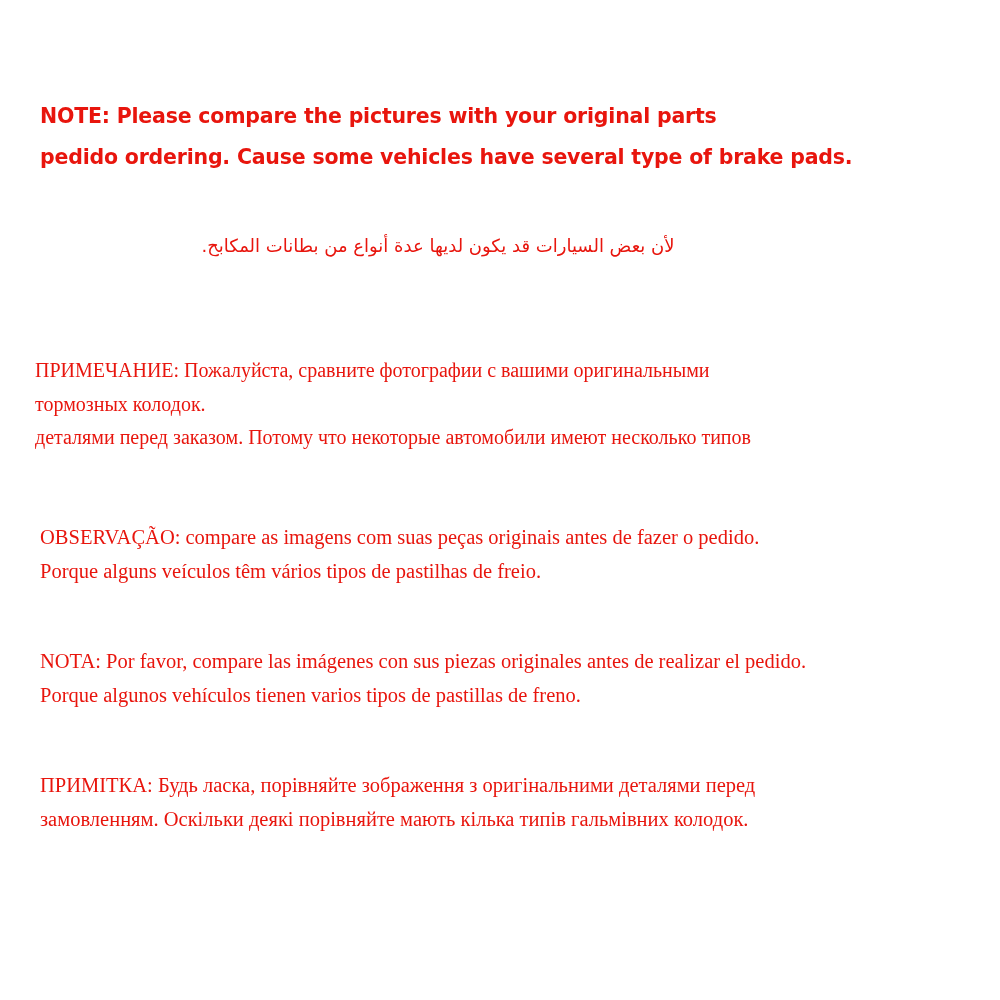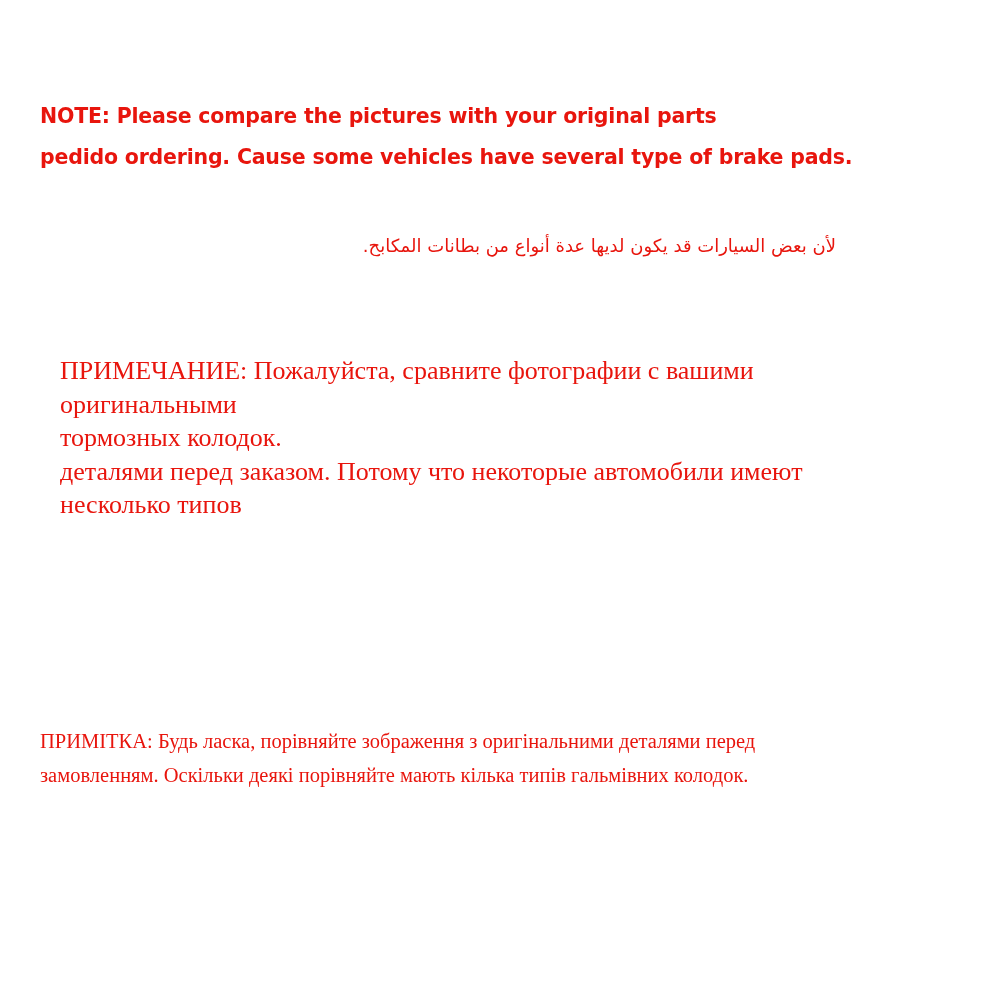--- a/index.html
+++ b/index.html
@@ -42,29 +42,30 @@
     line-height: 56px;
     direction: rtl;
     text-align: right;
   }
   .note-ar .ar-line-1 {
     display: block;
     text-align: right;
   }
   .note-ar .ar-line-2 {
     display: block;
+    text-align: center;
     padding-right: 20px;
   }
 
   
   .note-ru {
     top: 354px;
-    padding: 0 60px;
+    padding: 0 35px;
     font-family: "Liberation Serif", serif;
-    font-size: 26px;
+    font-size: 20px;
     line-height: 33.5px;
   }
 
   
   .note-pt {
     top: 520px;
     padding: 0 40px;
     font-family: "Liberation Serif", serif;
     font-size: 20.5px;
     line-height: 34px;
@@ -74,21 +75,21 @@
   .note-es {
     top: 644px;
     padding: 0 40px;
     font-family: "Liberation Serif", serif;
     font-size: 20.5px;
     line-height: 34px;
   }
 
   
   .note-uk {
-    top: 724px;
+    top: 768px;
     padding: 0 40px;
     font-family: "Liberation Serif", serif;
     font-size: 20.5px;
     line-height: 34px;
   }
 
   .line {
     display: block;
   }
 </style>
@@ -105,22 +106,28 @@
   <div class="notice-block note-ar">
     <span class="ar-line-2">لأن بعض السيارات قد يكون لديها عدة أنواع من بطانات المكابح.</span>
   </div>
 
   <div class="notice-block note-ru">
     <span class="line">ПРИМЕЧАНИЕ: Пожалуйста, сравните фотографии с вашими оригинальными</span>
     <span class="line">тормозных колодок.</span>
     <span class="line">деталями перед заказом. Потому что некоторые автомобили имеют несколько типов</span>
   </div>
 
+  <div class="notice-block note-pt">
+    <span class="line">OBSERVAÇÃO: compare as imagens com suas peças originais antes de fazer o pedido.</span>
+    <span class="line">Porque alguns veículos têm vários tipos de pastilhas de freio.</span>
+  </div>
 
   <div class="notice-block note-es">
+    <span class="line">NOTA: Por favor, compare las imágenes con sus piezas originales antes de realizar el pedido.</span>
+    <span class="line">Porque algunos vehículos tienen varios tipos de pastillas de freno.</span>
   </div>
 
   <div class="notice-block note-uk">
     <span class="line">ПРИМІТКА: Будь ласка, порівняйте зображення з оригінальними деталями перед</span>
     <span class="line">замовленням. Оскільки деякі порівняйте мають кілька типів гальмівних колодок.</span>
   </div>
 
 </div>
 
 </body></html>

